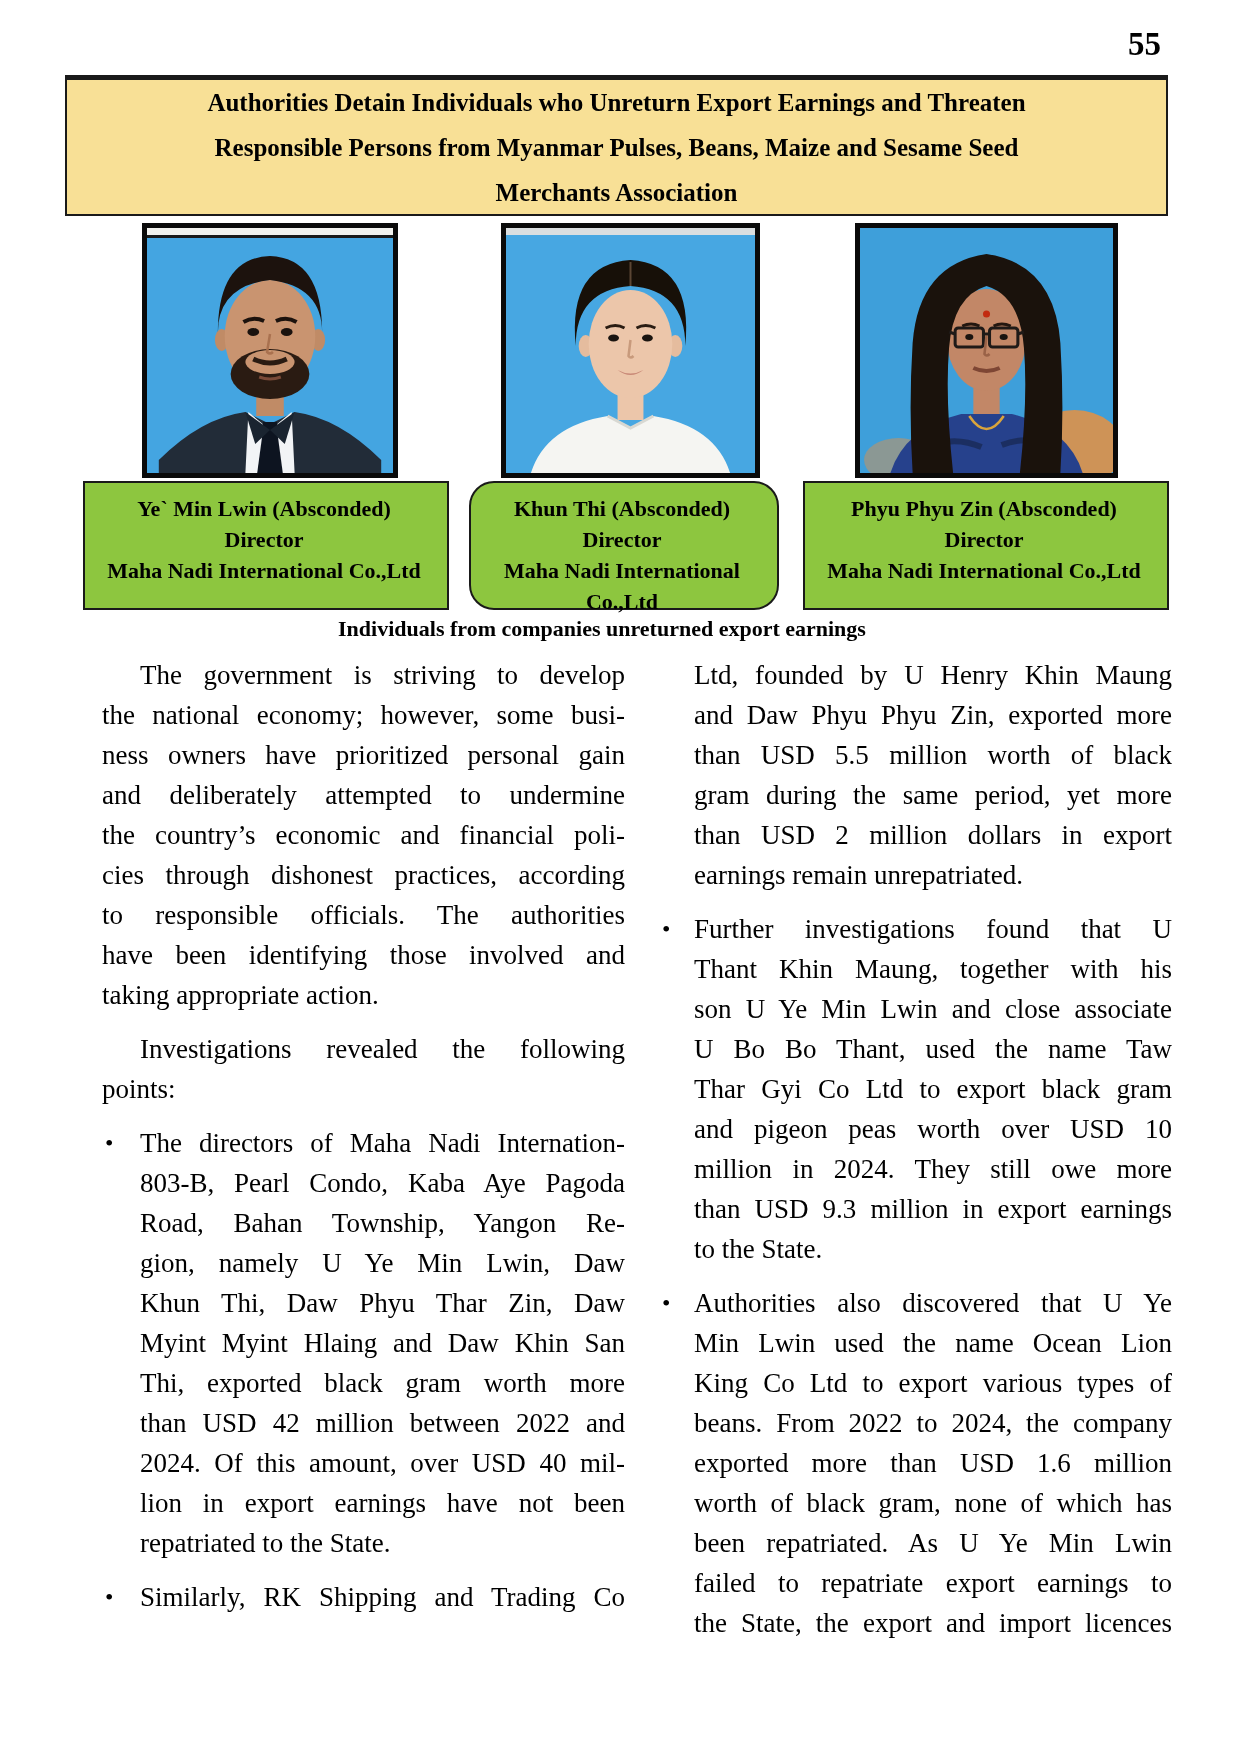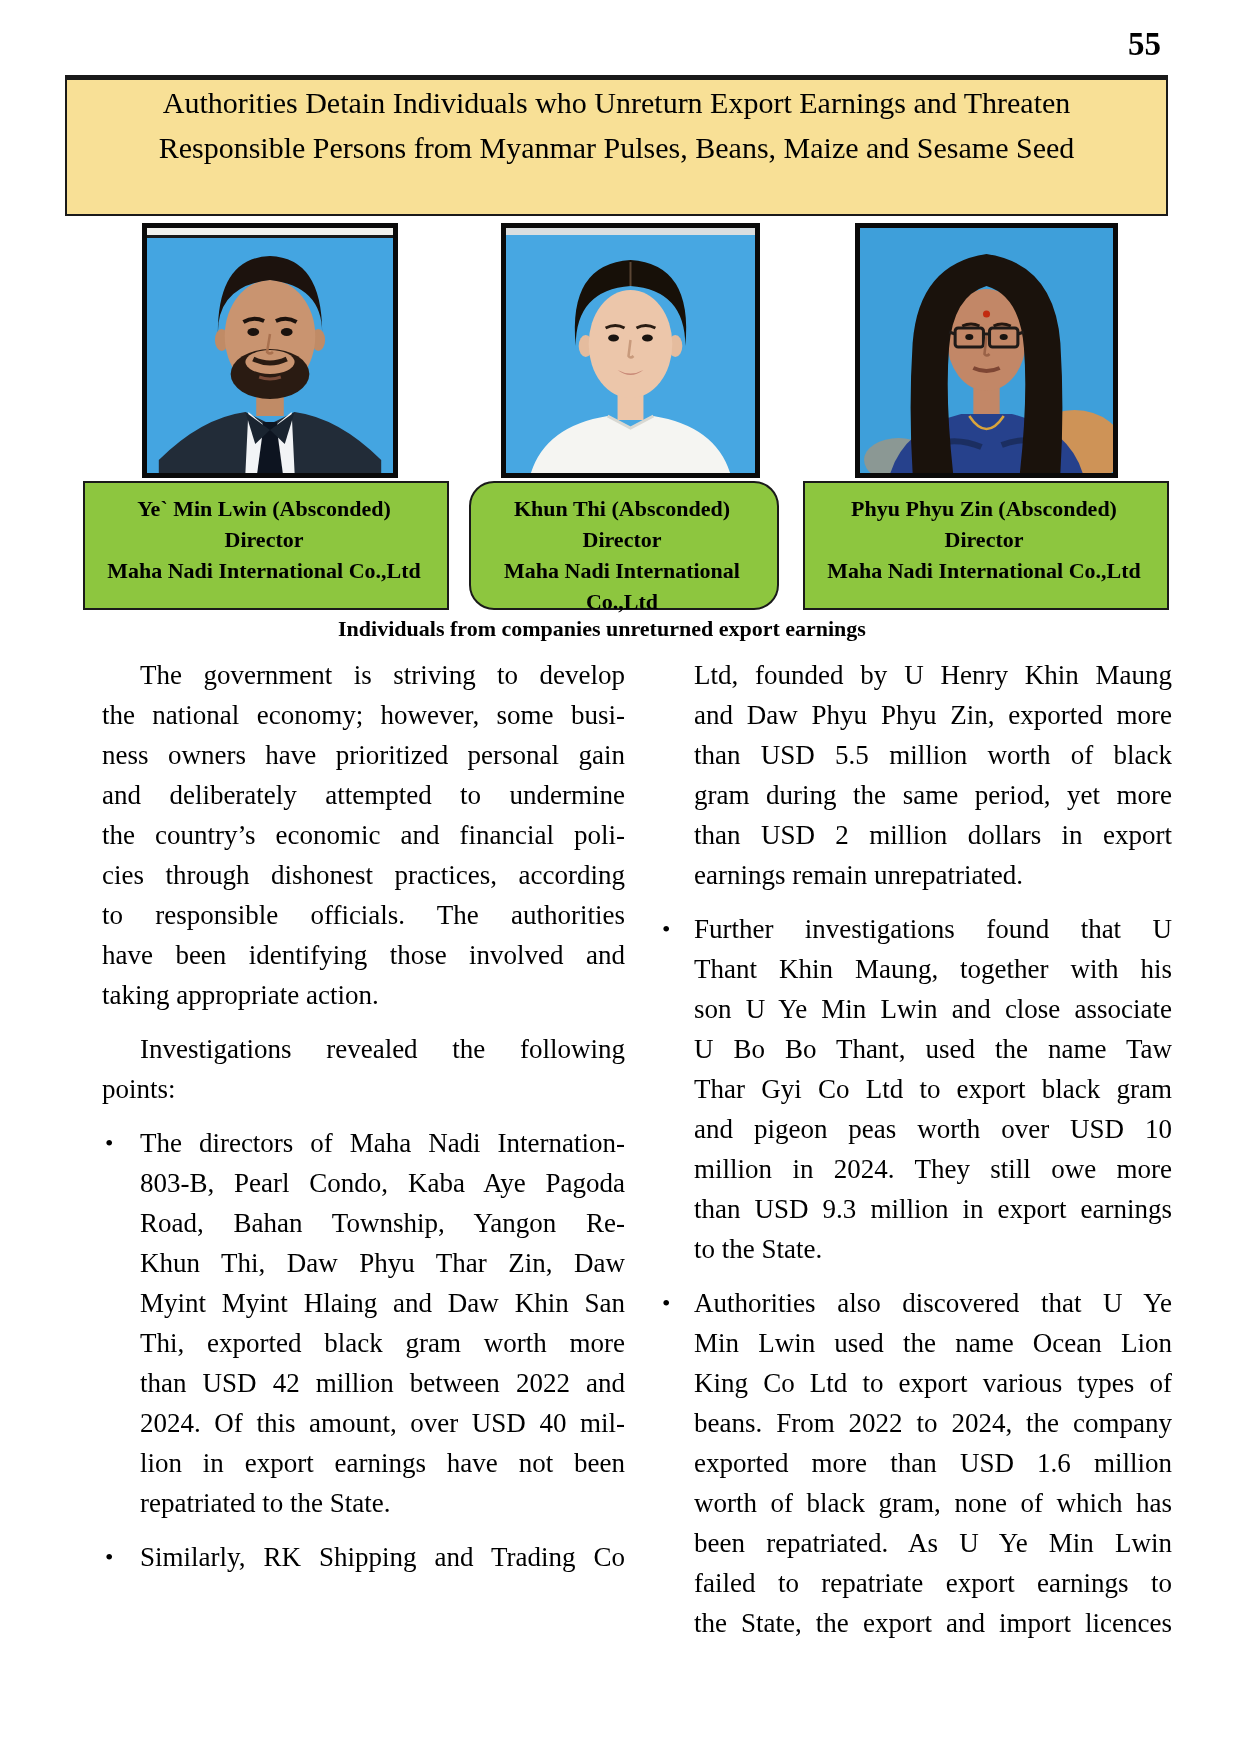--- a/index.html
+++ b/index.html
@@ -17,21 +17,21 @@
   }
   .banner{
     position:absolute;left:65px;top:75px;width:1103px;height:141px;
     box-sizing:border-box;
     background:var(--banner-bg,#F8E096);
     border:2px solid var(--ink,#1a1a1a);
     border-top-width:5px;
     text-align:center;
   }
   .banner-line{
-    font-size:30px;font-weight:normal;line-height:45px;
+    font-size:25px;font-weight:bold;line-height:45px;
     white-space:nowrap;
   }
   figure.photo{
     position:absolute;margin:0;top:223px;height:255px;
     box-sizing:border-box;
     border:5px solid #0a0a0a;
     background:var(--photo-blue,#44A5E1);
   }
   figure.photo svg{display:block;width:100%;height:100%;}
   .photo1{left:142px;width:256px;}
@@ -84,20 +84,21 @@
 </head>
 <body>
 
 <div class="page" style="--banner-bg: #F8E096; --box-green: #8DC63F; --photo-blue: #44A5E1; --ink: #1A1A1A;">
 
   <div class="page-number">55</div>
 
   <div class="banner">
     <div class="banner-line">Authorities Detain Individuals who Unreturn Export Earnings and Threaten</div>
     <div class="banner-line">Responsible Persons from Myanmar Pulses, Beans, Maize and Sesame Seed</div>
+    <div class="banner-line">Merchants Association</div>
   </div>
 
   <figure class="photo photo1">
     <svg viewBox="0 0 250 245" preserveAspectRatio="none" xmlns="http://www.w3.org/2000/svg">
       <rect width="250" height="245" fill="#44A5E1"></rect>
       <rect width="250" height="7" fill="#F2F2EE"></rect>
       <rect y="7" width="250" height="3" fill="#1A1A1A"></rect>
       <rect x="111" y="158" width="28" height="30" fill="#C08B66"></rect>
       <path d="M12,245 L12,232 Q55,190 100,184 L125,196 L150,184 Q195,190 238,232 L238,245 Z" fill="#222C38"></path>
       <path d="M103,184 L125,202 L147,184 L150,245 L100,245 Z" fill="#F2F4F6"></path>
@@ -203,20 +204,21 @@
       </div>
       <div class="block para indent">
         <div class="line">Investigations revealed the following</div>
         <div class="line endline">points:</div>
       </div>
       <div class="block bullet">
         <span class="dot">•</span>
         <div class="line">The directors of Maha Nadi Internation-</div>
         <div class="line">803-B, Pearl Condo, Kaba Aye Pagoda</div>
         <div class="line">Road, Bahan Township, Yangon Re-</div>
+        <div class="line">gion, namely U Ye Min Lwin, Daw</div>
         <div class="line">Khun Thi, Daw Phyu Thar Zin, Daw</div>
         <div class="line">Myint Myint Hlaing and Daw Khin San</div>
         <div class="line">Thi, exported black gram worth more</div>
         <div class="line">than USD 42 million between 2022 and</div>
         <div class="line">2024. Of this amount, over USD 40 mil-</div>
         <div class="line">lion in export earnings have not been</div>
         <div class="line endline">repatriated to the State.</div>
       </div>
       <div class="block bullet">
         <span class="dot">•</span>

